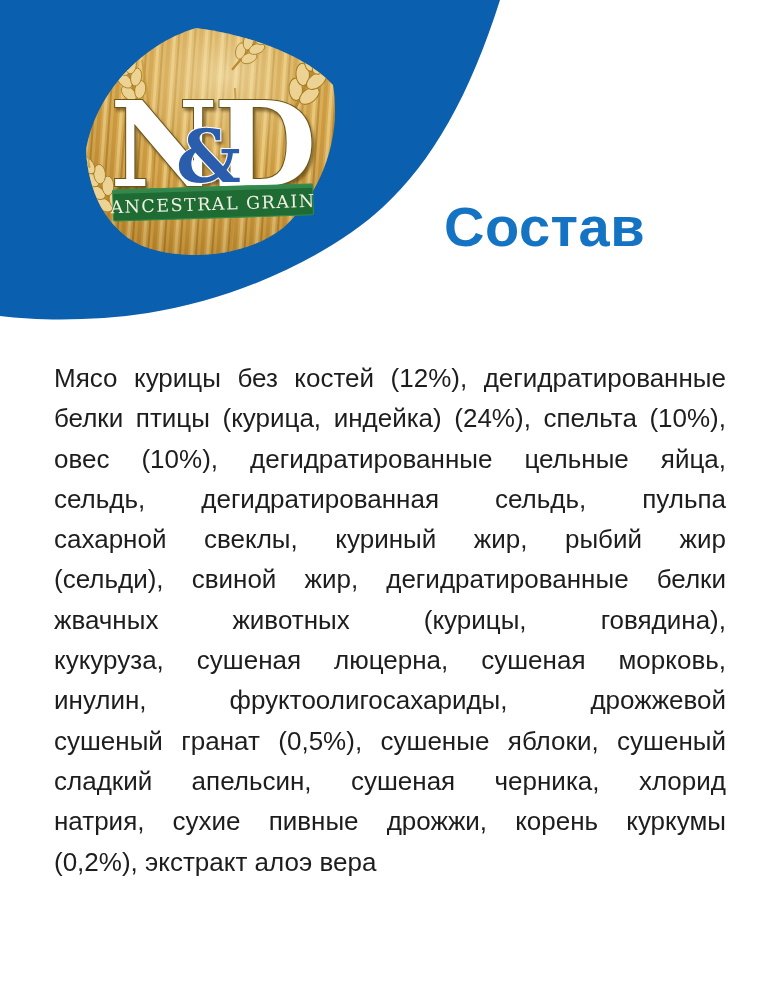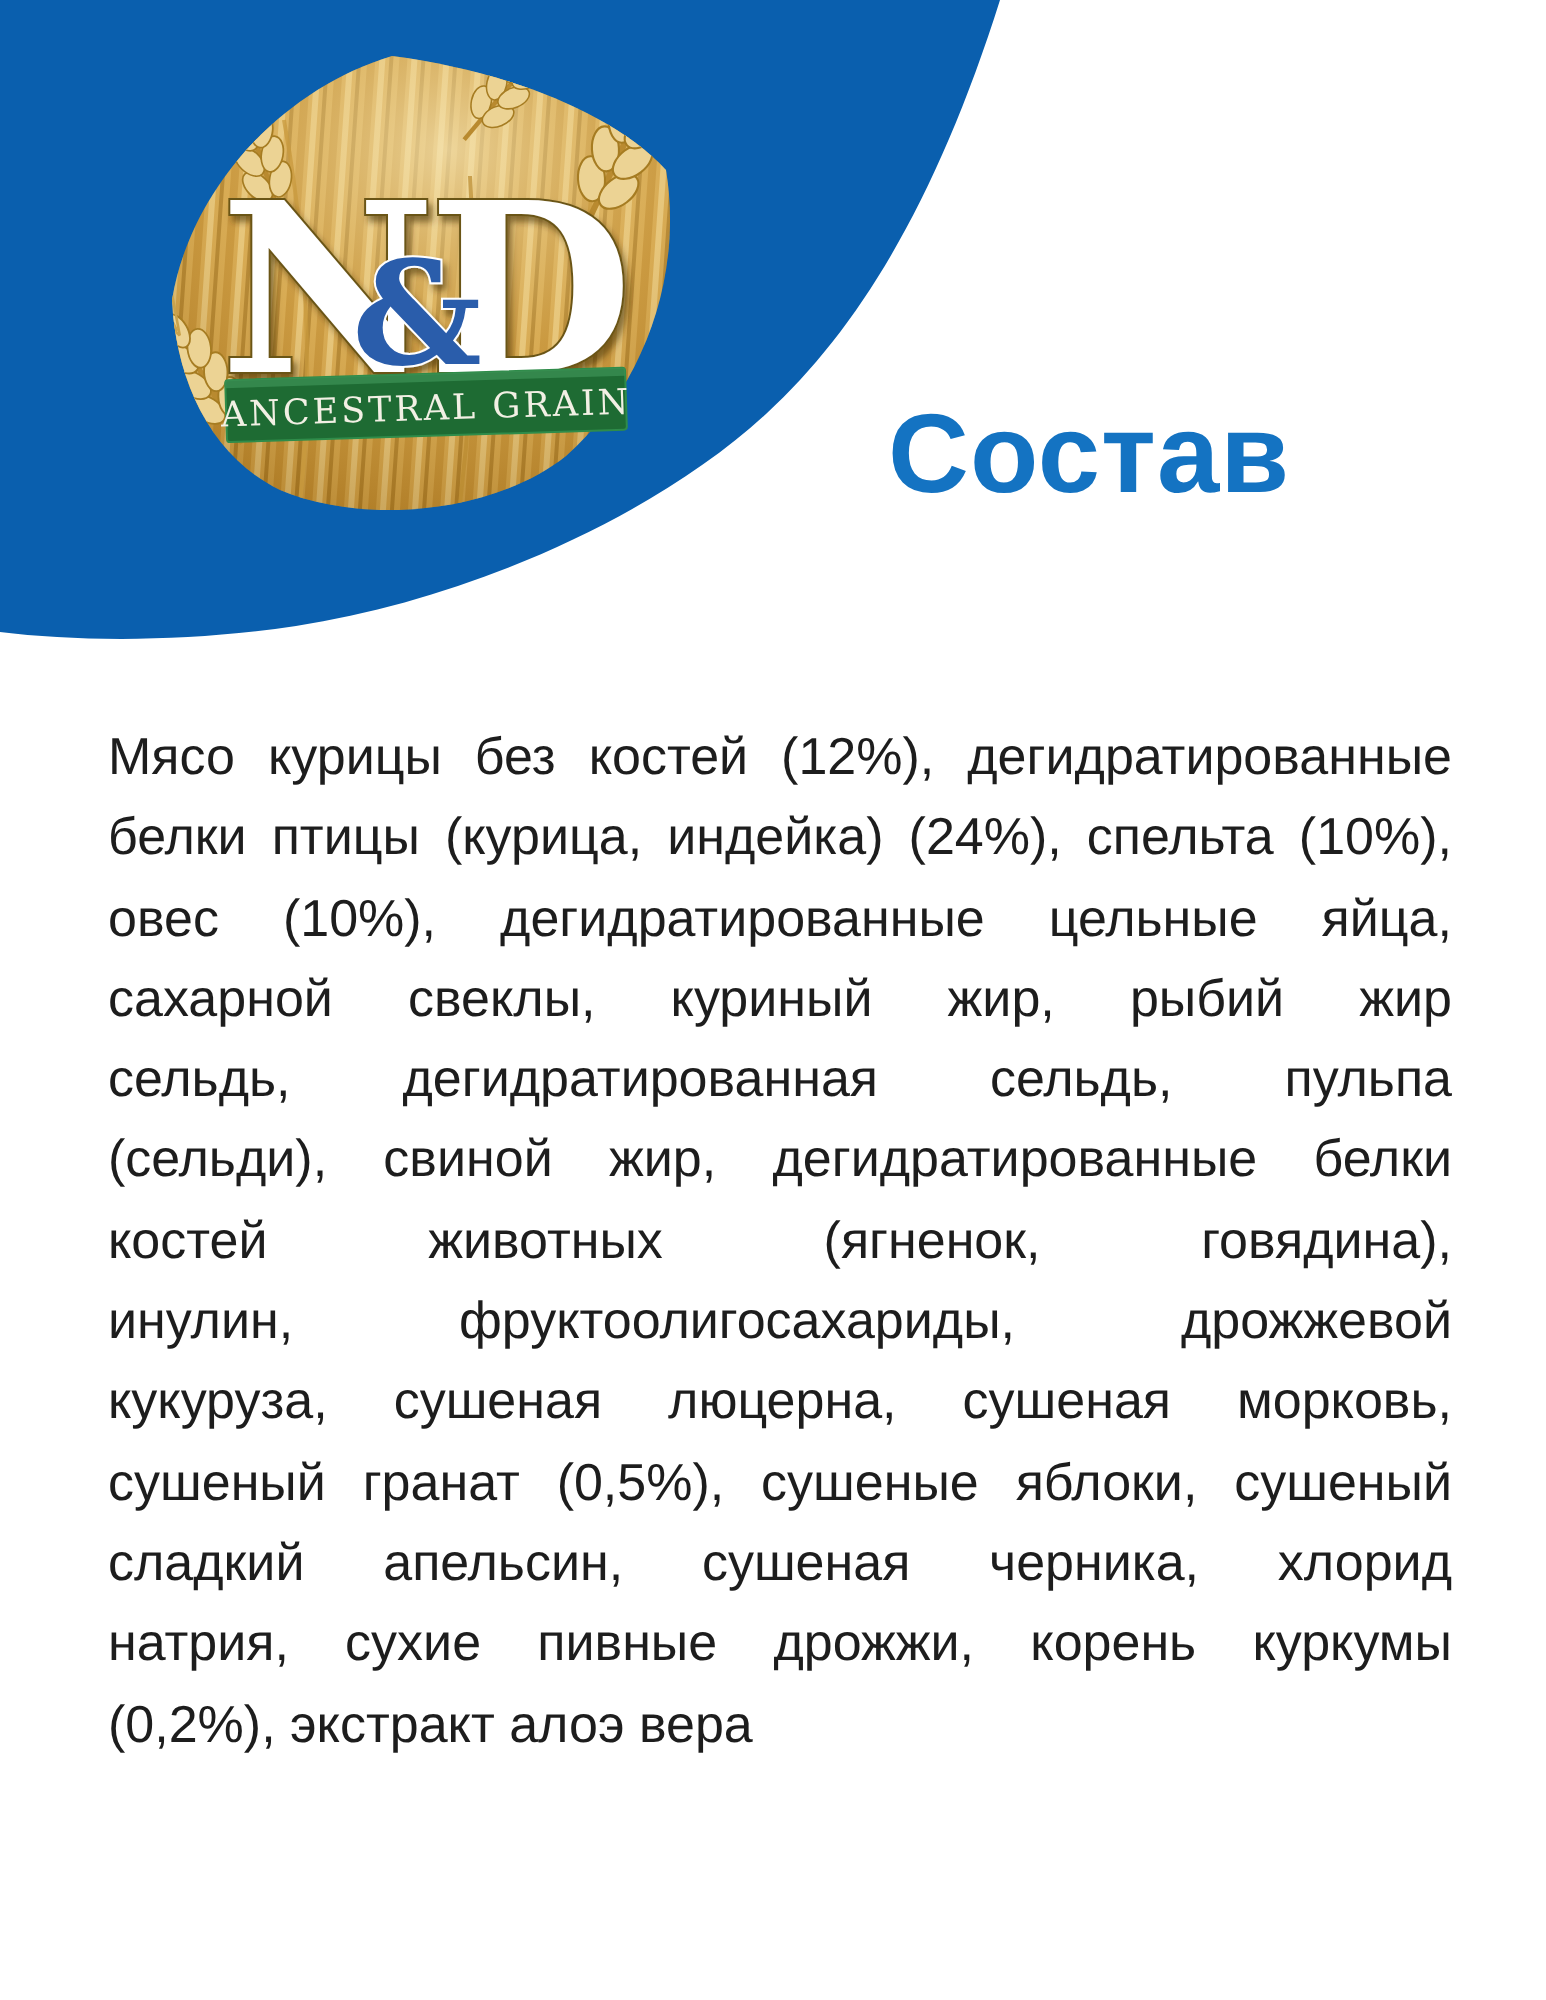--- a/index.html
+++ b/index.html
@@ -87,25 +87,25 @@
       </g>
     </g>
   </svg>
 
   <div class="page-title">Состав</div>
 
   <div class="composition">
     <div class="cline">Мясо курицы без костей (12%), дегидратированные</div>
     <div class="cline">белки птицы (курица, индейка) (24%), спельта (10%),</div>
     <div class="cline">овес (10%), дегидратированные цельные яйца,</div>
+    <div class="cline">сельдь, дегидратированная сельдь, пульпа</div>
     <div class="cline">сахарной свеклы, куриный жир, рыбий жир</div>
-    <div class="cline">сельдь, дегидратированная сельдь, пульпа</div>
     <div class="cline">(сельди), свиной жир, дегидратированные белки</div>
-    <div class="cline">костей животных (ягненок, говядина),</div>
+    <div class="cline">жвачных животных (курицы, говядина),</div>
+    <div class="cline">кукуруза, сушеная люцерна, сушеная морковь,</div>
     <div class="cline">инулин, фруктоолигосахариды, дрожжевой</div>
-    <div class="cline">кукуруза, сушеная люцерна, сушеная морковь,</div>
     <div class="cline">сушеный гранат (0,5%), сушеные яблоки, сушеный</div>
     <div class="cline">сладкий апельсин, сушеная черника, хлорид</div>
     <div class="cline">натрия, сухие пивные дрожжи, корень куркумы</div>
     <div class="cline last">(0,2%), экстракт алоэ вера</div>
   </div>
 
 </div>
 
 </body></html>

